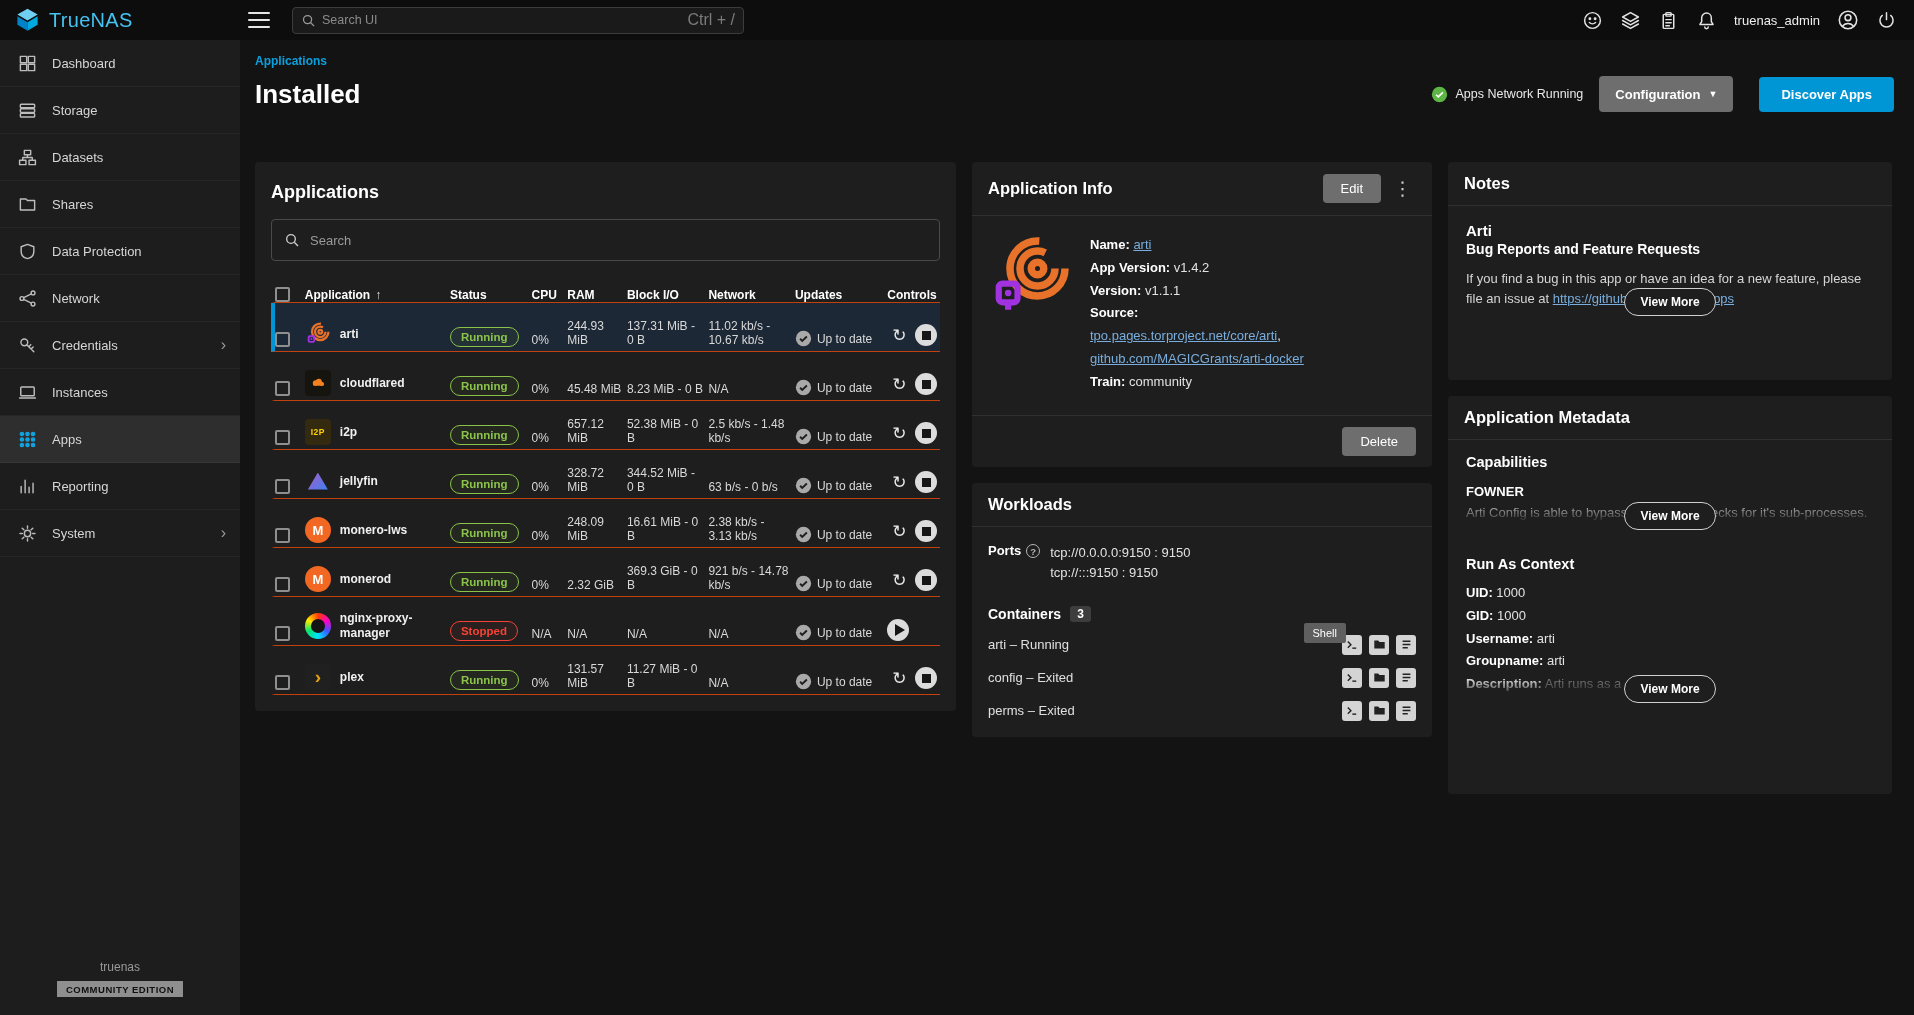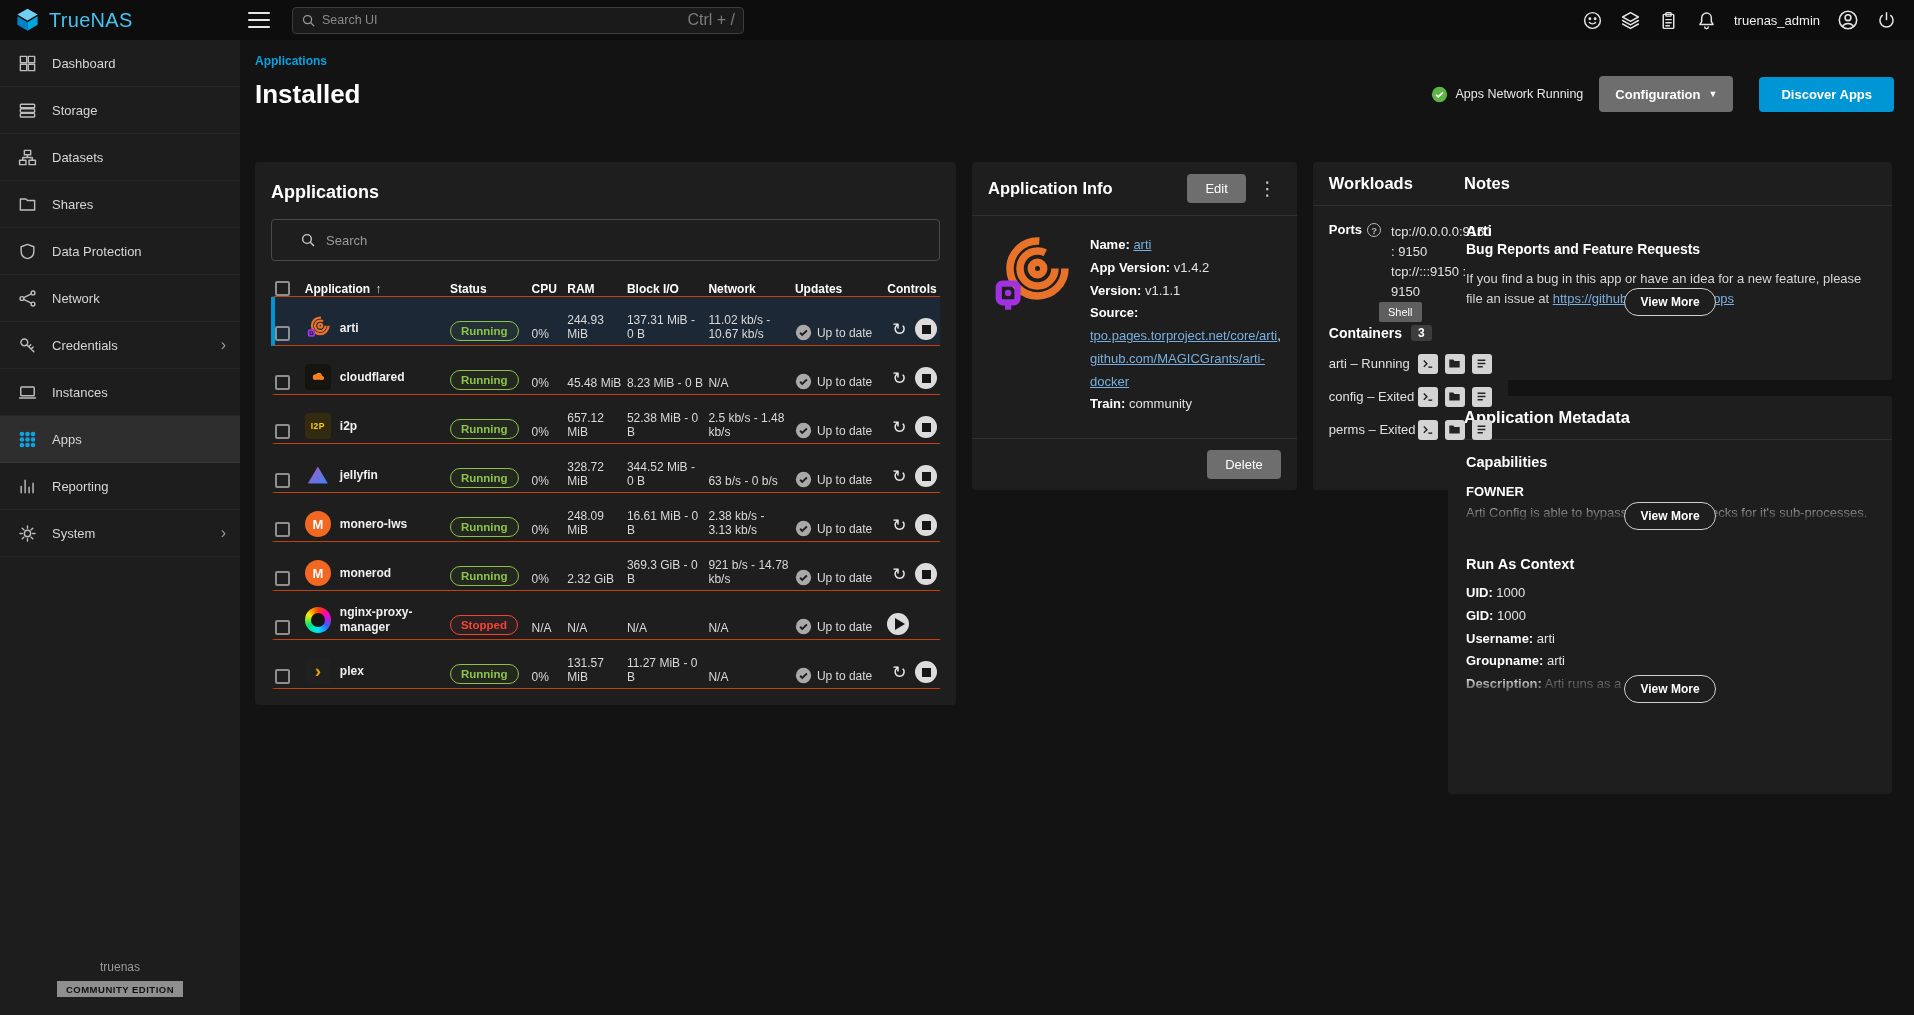--- a/index.html
+++ b/index.html
@@ -41,21 +41,21 @@
   .btn-gray{background:#6e6e6e;color:#fff;border:none;border-radius:4px;height:36px;padding:0 16px;font-size:13px;font-weight:700;display:flex;align-items:center;gap:8px}
   .btn-gray .caret{font-size:9px}
   .btn-blue{background:#0095d5;color:#fff;border:none;border-radius:4px;height:35px;padding:0 22px;font-size:13px;font-weight:700;margin-left:10px}
   .content{display:flex;gap:16px;margin-top:50px;align-items:flex-start}
   .card{background:#1e1e1e;border-radius:4px}
   .card-head{display:flex;align-items:center;padding:12px 16px;border-bottom:1px solid #303030}
   .card-title{font-size:16.5px;font-weight:700;color:#fff}
   
   .apps-card{width:701px;padding:16px}
   .apps-title{font-size:18px;font-weight:700;color:#fff;margin:4px 0 16px}
-  .tsearch{height:42px;border:1px solid #4a4a4a;border-radius:4px;display:flex;align-items:center;gap:10px;padding:0 28px;}
+  .tsearch{height:42px;border:1px solid #4a4a4a;border-radius:4px;display:flex;align-items:center;gap:10px;padding:0 12px;margin-bottom:6px}
   .tsearch input{flex:1;background:transparent;border:none;outline:none;color:#ddd;font-size:13px}
   .tsearch input::placeholder{color:#9a9a9a}
   .t-head,.t-row{display:flex;align-items:flex-end;border-left:4px solid transparent;border-bottom:1px solid #c2410c}
   .t-head{height:36px;font-size:12px;font-weight:700;color:#fff}
   .t-row{min-height:49px;font-size:12px;color:#d9d9d9;padding:4px 0}
   .t-row.selected{background:#1d2836;border-left-color:#0095d5}
   .cell{padding-right:4px}
   .c-cb{width:30px;display:flex;align-items:center}
   .c-app{width:146px;display:flex;align-items:center}
   .c-status{width:82px}
@@ -79,21 +79,21 @@
   .badge{display:inline-block;padding:3px 10px;border:1px solid;border-radius:13px;font-size:11.5px;font-weight:700}
   .running{color:#8bc34a;border-color:#8bc34a;background:rgba(139,195,74,.06)}
   .stopped{color:#f44336;border-color:#f44336;background:rgba(244,67,54,.06)}
   .upd-ic{width:17px;height:17px;flex-shrink:0}
   .upd-ic svg{width:100%;height:100%}
   .ctl{width:24px;height:24px;border:none;background:transparent;border-radius:50%;display:flex;align-items:center;justify-content:center;color:#e8e8e8;font-size:17px;padding:0}
   .ctl.stopbtn,.ctl.playbtn{background:#dcdcdc;width:22px;height:22px}
   .stop-sq{width:9px;height:9px;background:#161616}
   .play-tri{width:0;height:0;border-left:10px solid #161616;border-top:6px solid transparent;border-bottom:6px solid transparent;margin-left:3px}
   
-  .col-mid{width:460px;display:flex;flex-direction:row;gap:16px}
+  .col-mid{width:460px;display:flex;flex-direction:column;gap:16px}
   .head-actions{margin-left:auto;display:flex;align-items:center;gap:8px}
   .btn-sm-gray{background:#6e6e6e;color:#fff;border:none;border-radius:4px;padding:7px 18px;font-size:13px;font-weight:400}
   .kebab{background:none;border:none;color:#cfcfcf;font-size:19px;line-height:1;padding:2px 4px}
   .ai-body{display:flex;gap:18px;padding:18px 16px}
   .ai-icon{width:84px;height:84px;flex-shrink:0;display:flex;align-items:center;justify-content:center}
   .ai-fields{font-size:13px;line-height:1.75;color:#e2e2e2}
   .ai-fields b{color:#fff}
   a.lnk{color:#79aede;text-decoration:underline;cursor:pointer}
   .ai-foot{display:flex;justify-content:flex-end;padding:11px 16px;border-top:1px solid #303030;margin-top:4px}
   .wl-body{padding:16px;position:relative}

